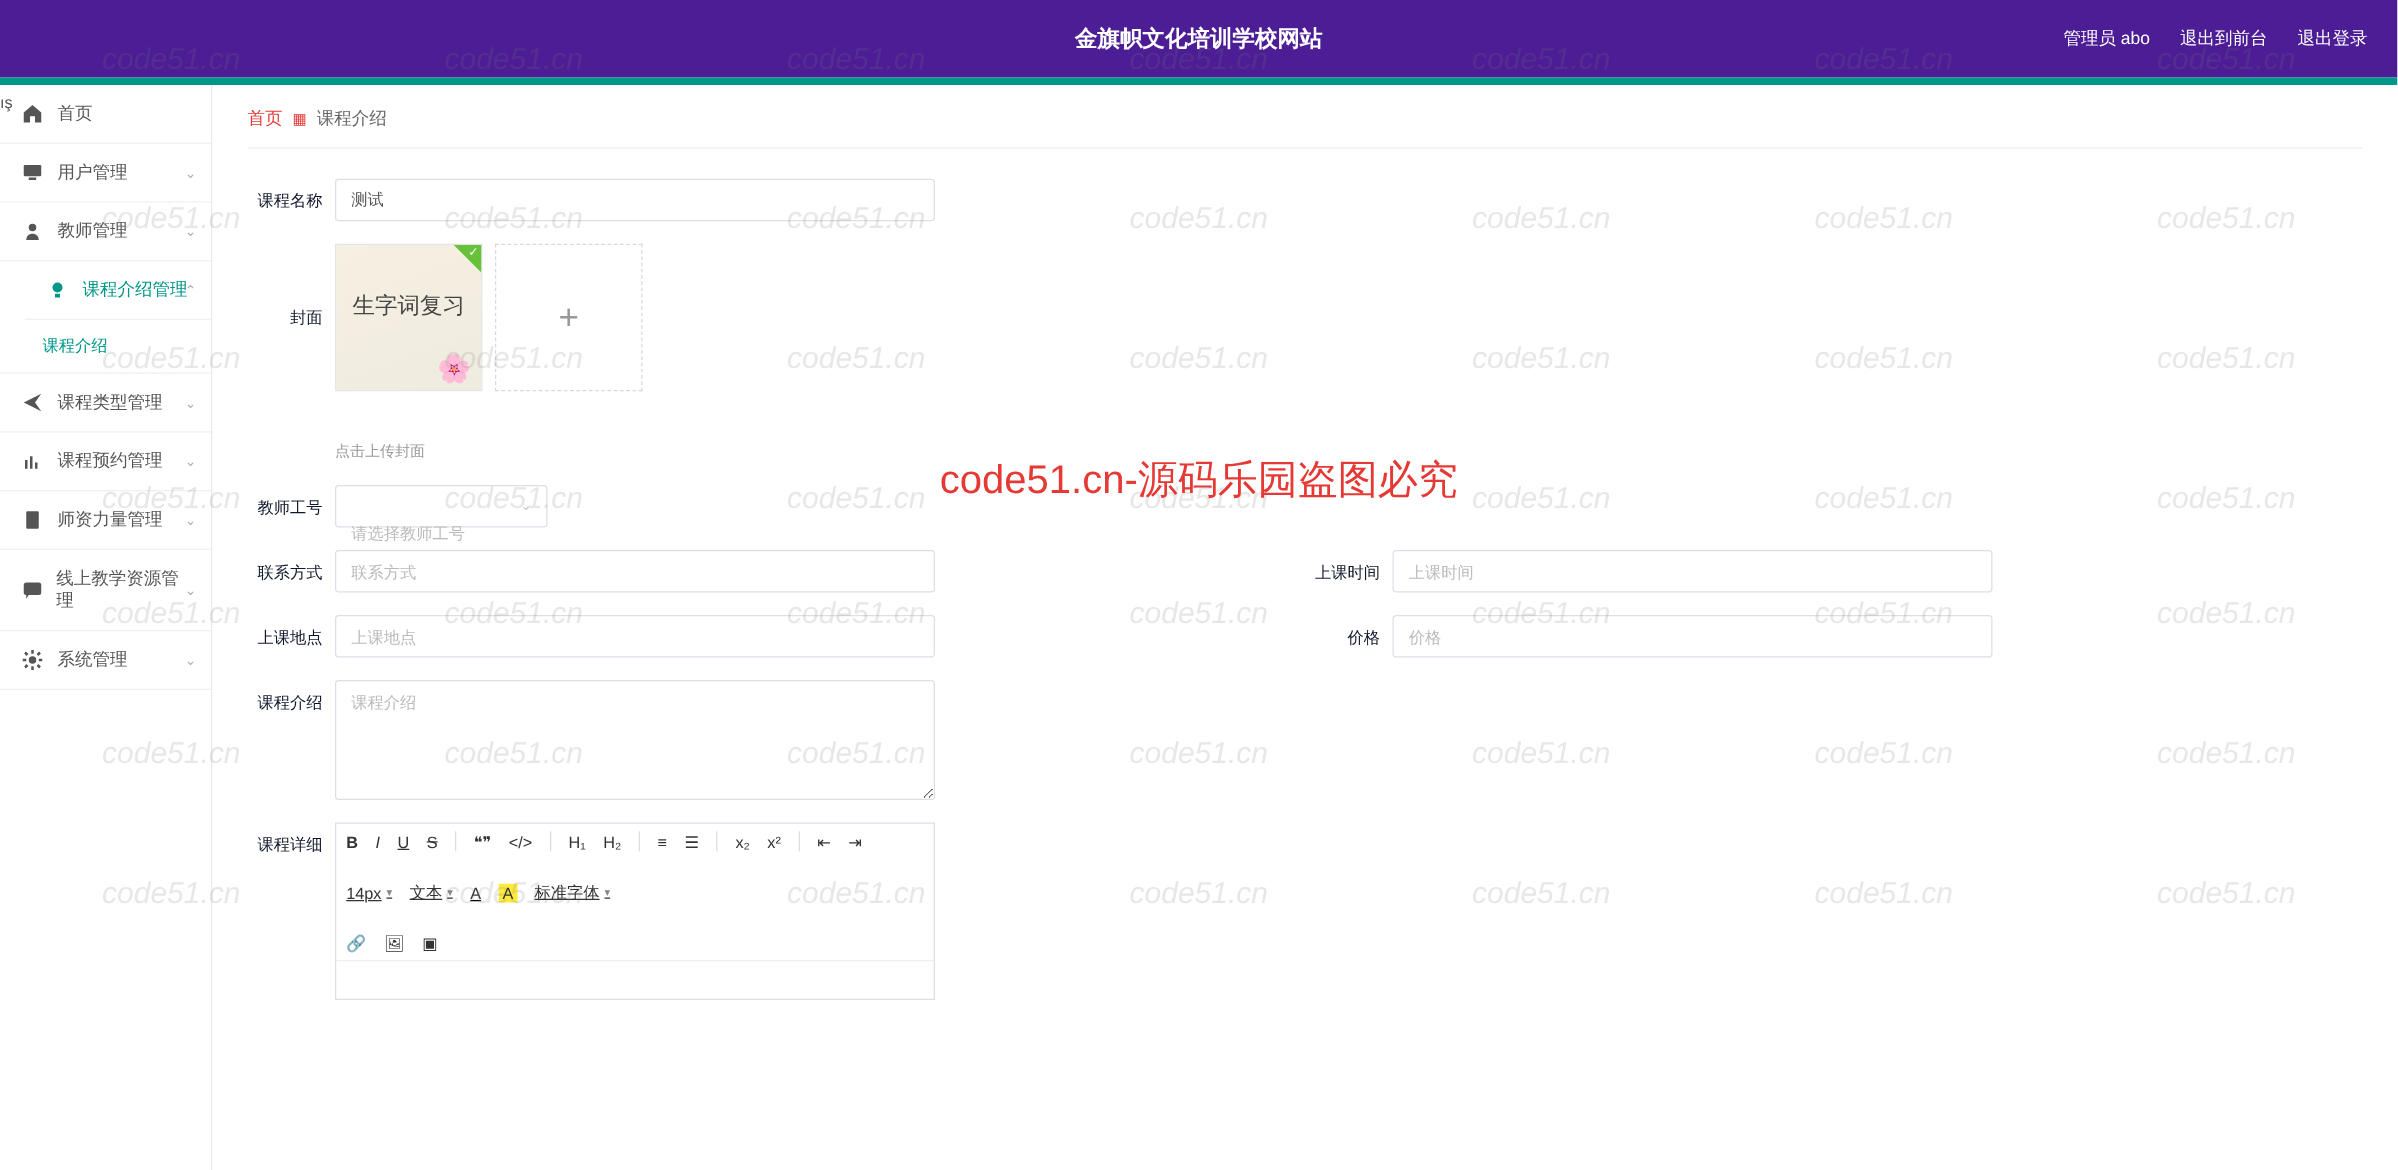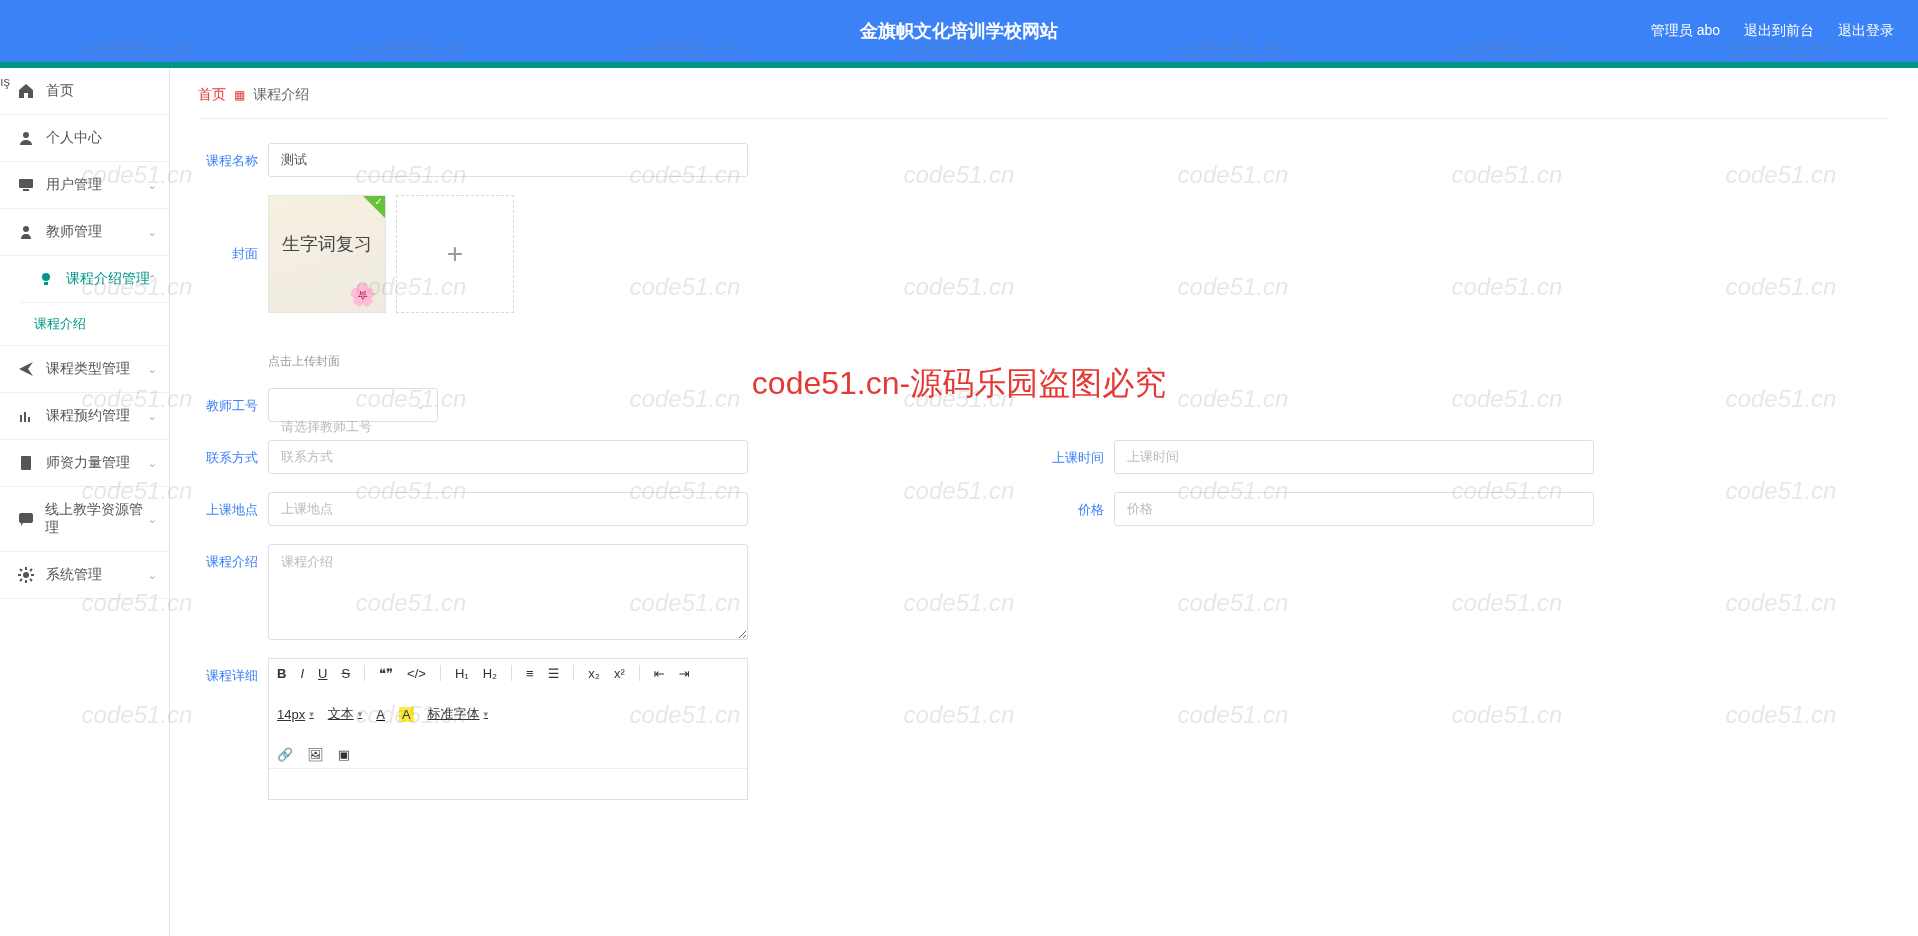--- a/index.html
+++ b/index.html
@@ -1,19 +1,19 @@
 <!DOCTYPE html>
 <html><head>
 <meta charset="utf-8">
 <style>
 * { margin: 0; padding: 0; box-sizing: border-box; }
 body { font-family: "Microsoft YaHei", Arial, sans-serif; font-size: 13px; color: #555; background: #fff; }
 
 .header {
-  background: #3b82f6;
+  background: #4c1d95;
   height: 62px;
   display: flex;
   align-items: center;
   justify-content: space-between;
   padding: 0 24px;
   color: #fff;
 }
 .header-title {
   font-size: 18px;
   font-weight: bold;
@@ -77,36 +77,36 @@
 .breadcrumb .sep-icon { color: #e53935; font-size: 12px; }
 .breadcrumb .current { color: #666; }
 
 .form-grid { display: flex; flex-wrap: wrap; gap: 0 40px; }
 .form-row { display: flex; align-items: flex-start; margin-bottom: 18px; }
 .form-row.full { width: 100%; }
 .form-row.half { width: calc(50% - 40px); }
 .form-label {
   width: 60px;
   text-align: right;
-  color: #3b82f6;
+  color: #0f172a;
   font-size: 13px;
   padding-top: 9px;
   margin-right: 10px;
   flex-shrink: 0;
 }
 .form-input, .form-select {
   border: 1px solid #dcdfe6;
   border-radius: 3px;
   height: 34px;
   padding: 0 12px;
   font-size: 13px;
   color: #555;
   background: #fff;
 }
-.form-input { width: 480px; font-family: Liberation Serif, serif; }
+.form-input { width: 480px; }
 .form-input.small { width: 170px; }
 .form-select {
   width: 170px;
   display: flex;
   align-items: center;
   justify-content: space-between;
   color: #bbb;
   cursor: pointer;
 }
 .form-select .sel-text { flex: 1; margin-top: 44px; }
@@ -244,29 +244,20 @@
 
 <div class="layout">
   <div class="sidebar">
     <div class="sidebar-item">
       <span class="icon">
         <svg width="16" height="16" viewBox="0 0 16 16" fill="currentColor">
             <path d="M8 1l7 6v8h-5v-5H6v5H1V7z"></path>
           </svg>
       </span>
       <span>首页</span>
-    </div>
-    <div class="sidebar-item">
-      <span class="icon">
-        <svg width="16" height="16" viewBox="0 0 16 16" fill="currentColor">
-            <circle cx="8" cy="5" r="3"></circle>
-            <path d="M2 15c0-3 3-5 6-5s6 2 6 5z"></path>
-          </svg>
-      </span>
-      <span>个人中心</span>
     </div>
     <div class="sidebar-item">
       <span class="icon">
         <svg width="16" height="16" viewBox="0 0 16 16" fill="currentColor">
             <rect x="1" y="2" width="14" height="9" rx="1"></rect>
             <rect x="5" y="12" width="6" height="2"></rect>
           </svg>
       </span>
       <span>用户管理</span>
       <span class="chevron">⌄</span>

